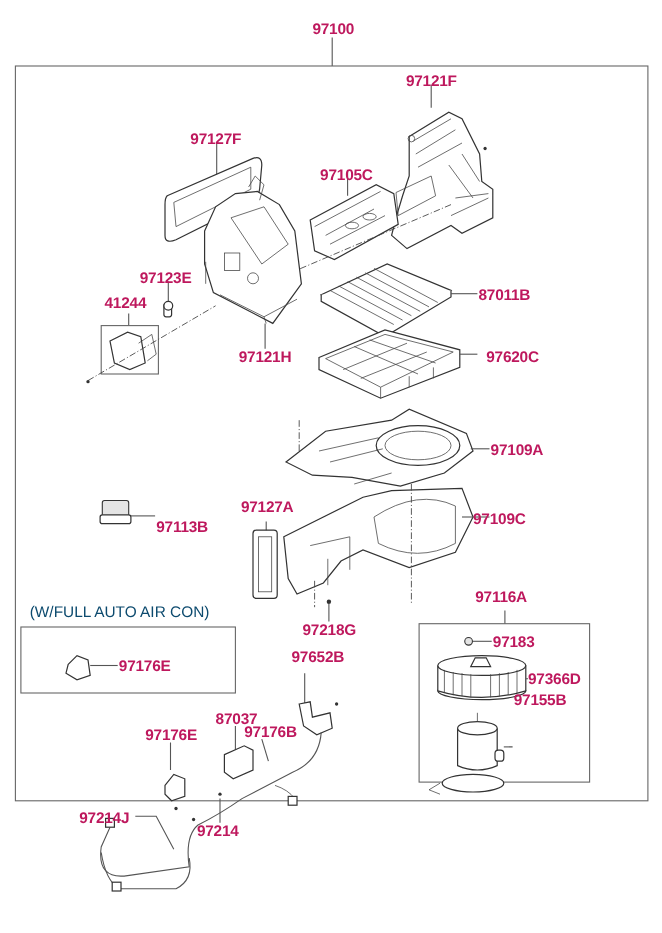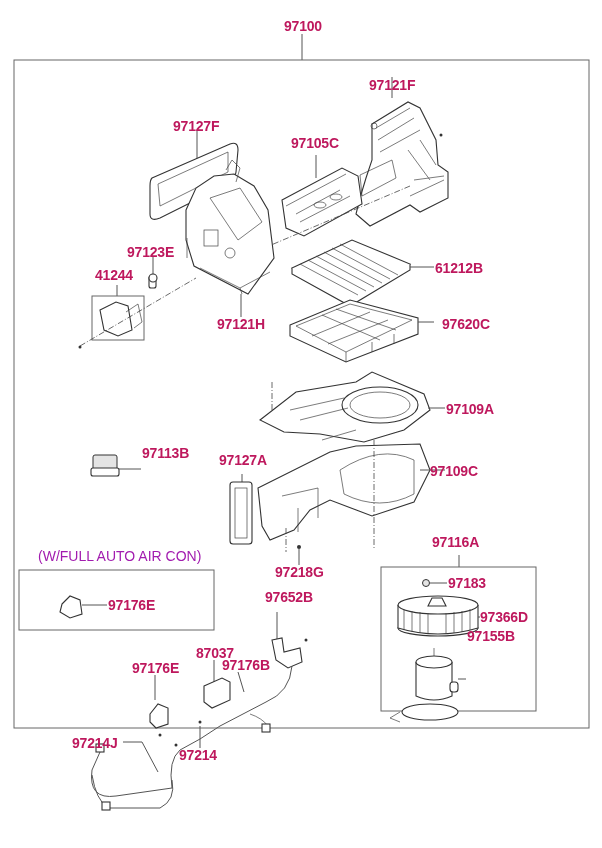--- a/index.html
+++ b/index.html
@@ -1,20 +1,20 @@
 <!DOCTYPE html>
 <html><head>
 <meta charset="utf-8">
 <style>
   html, body { margin: 0; padding: 0; background: #ffffff; }
   body { width: 602px; height: 848px; position: relative; overflow: hidden;
          font-family: "Liberation Sans", sans-serif; }
   #diagram { position: absolute; left: 0; top: 0; width: 602px; height: 848px; }
   .lbl { position: absolute; font-size: 14px; color: #be185d; white-space: nowrap; line-height: 1; letter-spacing: -0.2px; font-weight: bold; }
-  .note { position: absolute; font-size: 14px; color: #a21caf; white-space: nowrap; line-height: 1; margin-left: 11px; }
+  .note { position: absolute; font-size: 14px; color: #0c4a6e; white-space: nowrap; line-height: 1; }
   svg .ln { stroke: #555; stroke-width: 1; fill: none; }
   svg .part { stroke: #333; stroke-width: 1.1; fill: #fff; }
   svg .partg { stroke: #333; stroke-width: 1; fill: #e4e4e4; }
   svg .thin { stroke: #444; stroke-width: 0.7; fill: none; }
   svg .dash { stroke: #444; stroke-width: 0.8; fill: none; stroke-dasharray: 6 2 1 2; }
   svg .frame { stroke: #666; stroke-width: 1; fill: none; }
 </style>
 </head>
 <body>
 
@@ -203,30 +203,30 @@
     <circle cx="160" cy="735" r="1.5" fill="#333"></circle>
     <circle cx="176" cy="745" r="1.5" fill="#333"></circle>
   </g>
 
   <path class="ln" d="M123 742 L142 742 L158 772"></path>
   <line class="ln" x1="200" y1="726" x2="200" y2="748"></line>
   <circle cx="200" cy="722" r="1.5" fill="#333"></circle>
 </svg>
 
 <div class="lbl" style="left:284px;top:19px">97100</div>
-<div class="lbl" style="left:369px;top:78px">97121F</div>
+<div class="lbl" style="left:369px;top:66px">97121F</div>
 <div class="lbl" style="left:173px;top:119px">97127F</div>
-<div class="lbl" style="left:291px;top:136px">97105C</div>
+<div class="lbl" style="left:291px;top:152px">97105C</div>
 <div class="lbl" style="left:127px;top:245px">97123E</div>
 <div class="lbl" style="left:95px;top:268px">41244</div>
 <div class="lbl" style="left:217px;top:317px">97121H</div>
-<div class="lbl" style="left:435px;top:261px">61212B</div>
+<div class="lbl" style="left:435px;top:261px">87011B</div>
 <div class="lbl" style="left:442px;top:317px">97620C</div>
 <div class="lbl" style="left:446px;top:402px">97109A</div>
-<div class="lbl" style="left:142px;top:446px">97113B</div>
+<div class="lbl" style="left:142px;top:472px">97113B</div>
 <div class="lbl" style="left:219px;top:453px">97127A</div>
 <div class="lbl" style="left:430px;top:464px">97109C</div>
 <div class="lbl" style="left:275px;top:565px">97218G</div>
 <div class="note" style="left:27px;top:549px">(W/FULL AUTO AIR CON)</div>
 <div class="lbl" style="left:108px;top:598px">97176E</div>
 <div class="lbl" style="left:432px;top:535px">97116A</div>
 <div class="lbl" style="left:448px;top:576px">97183</div>
 <div class="lbl" style="left:480px;top:610px">97366D</div>
 <div class="lbl" style="left:467px;top:629px">97155B</div>
 <div class="lbl" style="left:265px;top:590px">97652B</div>

